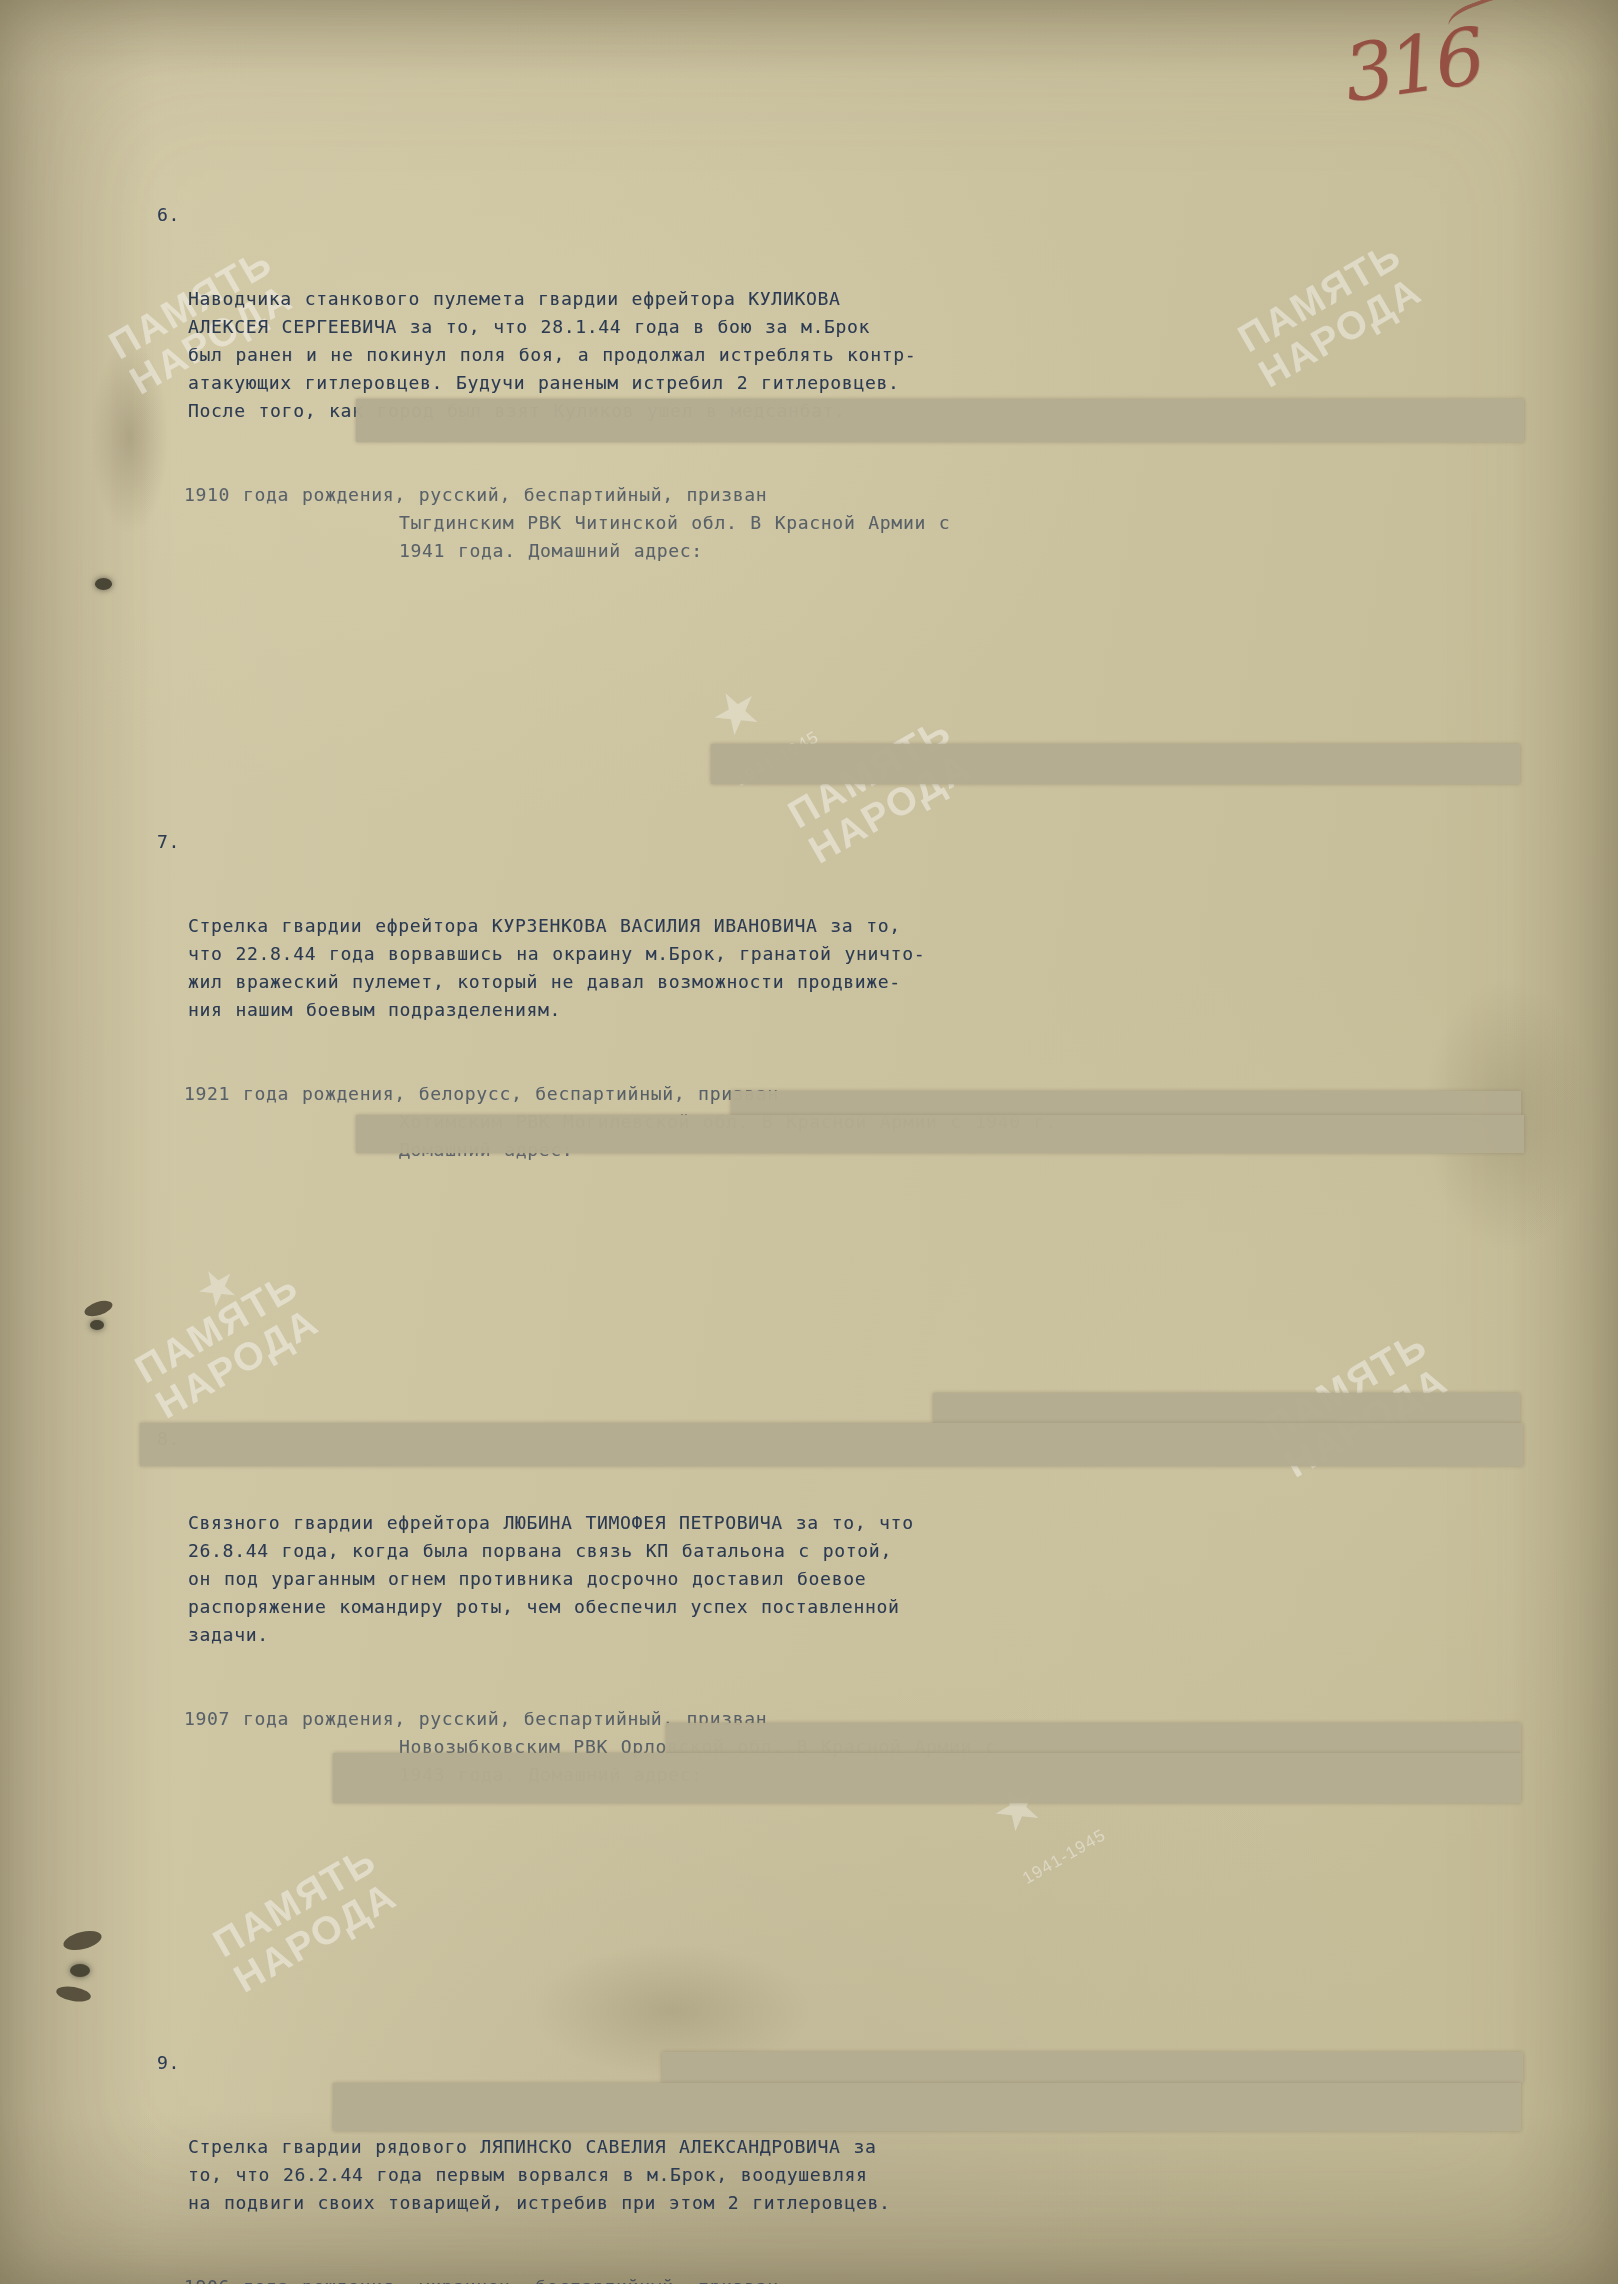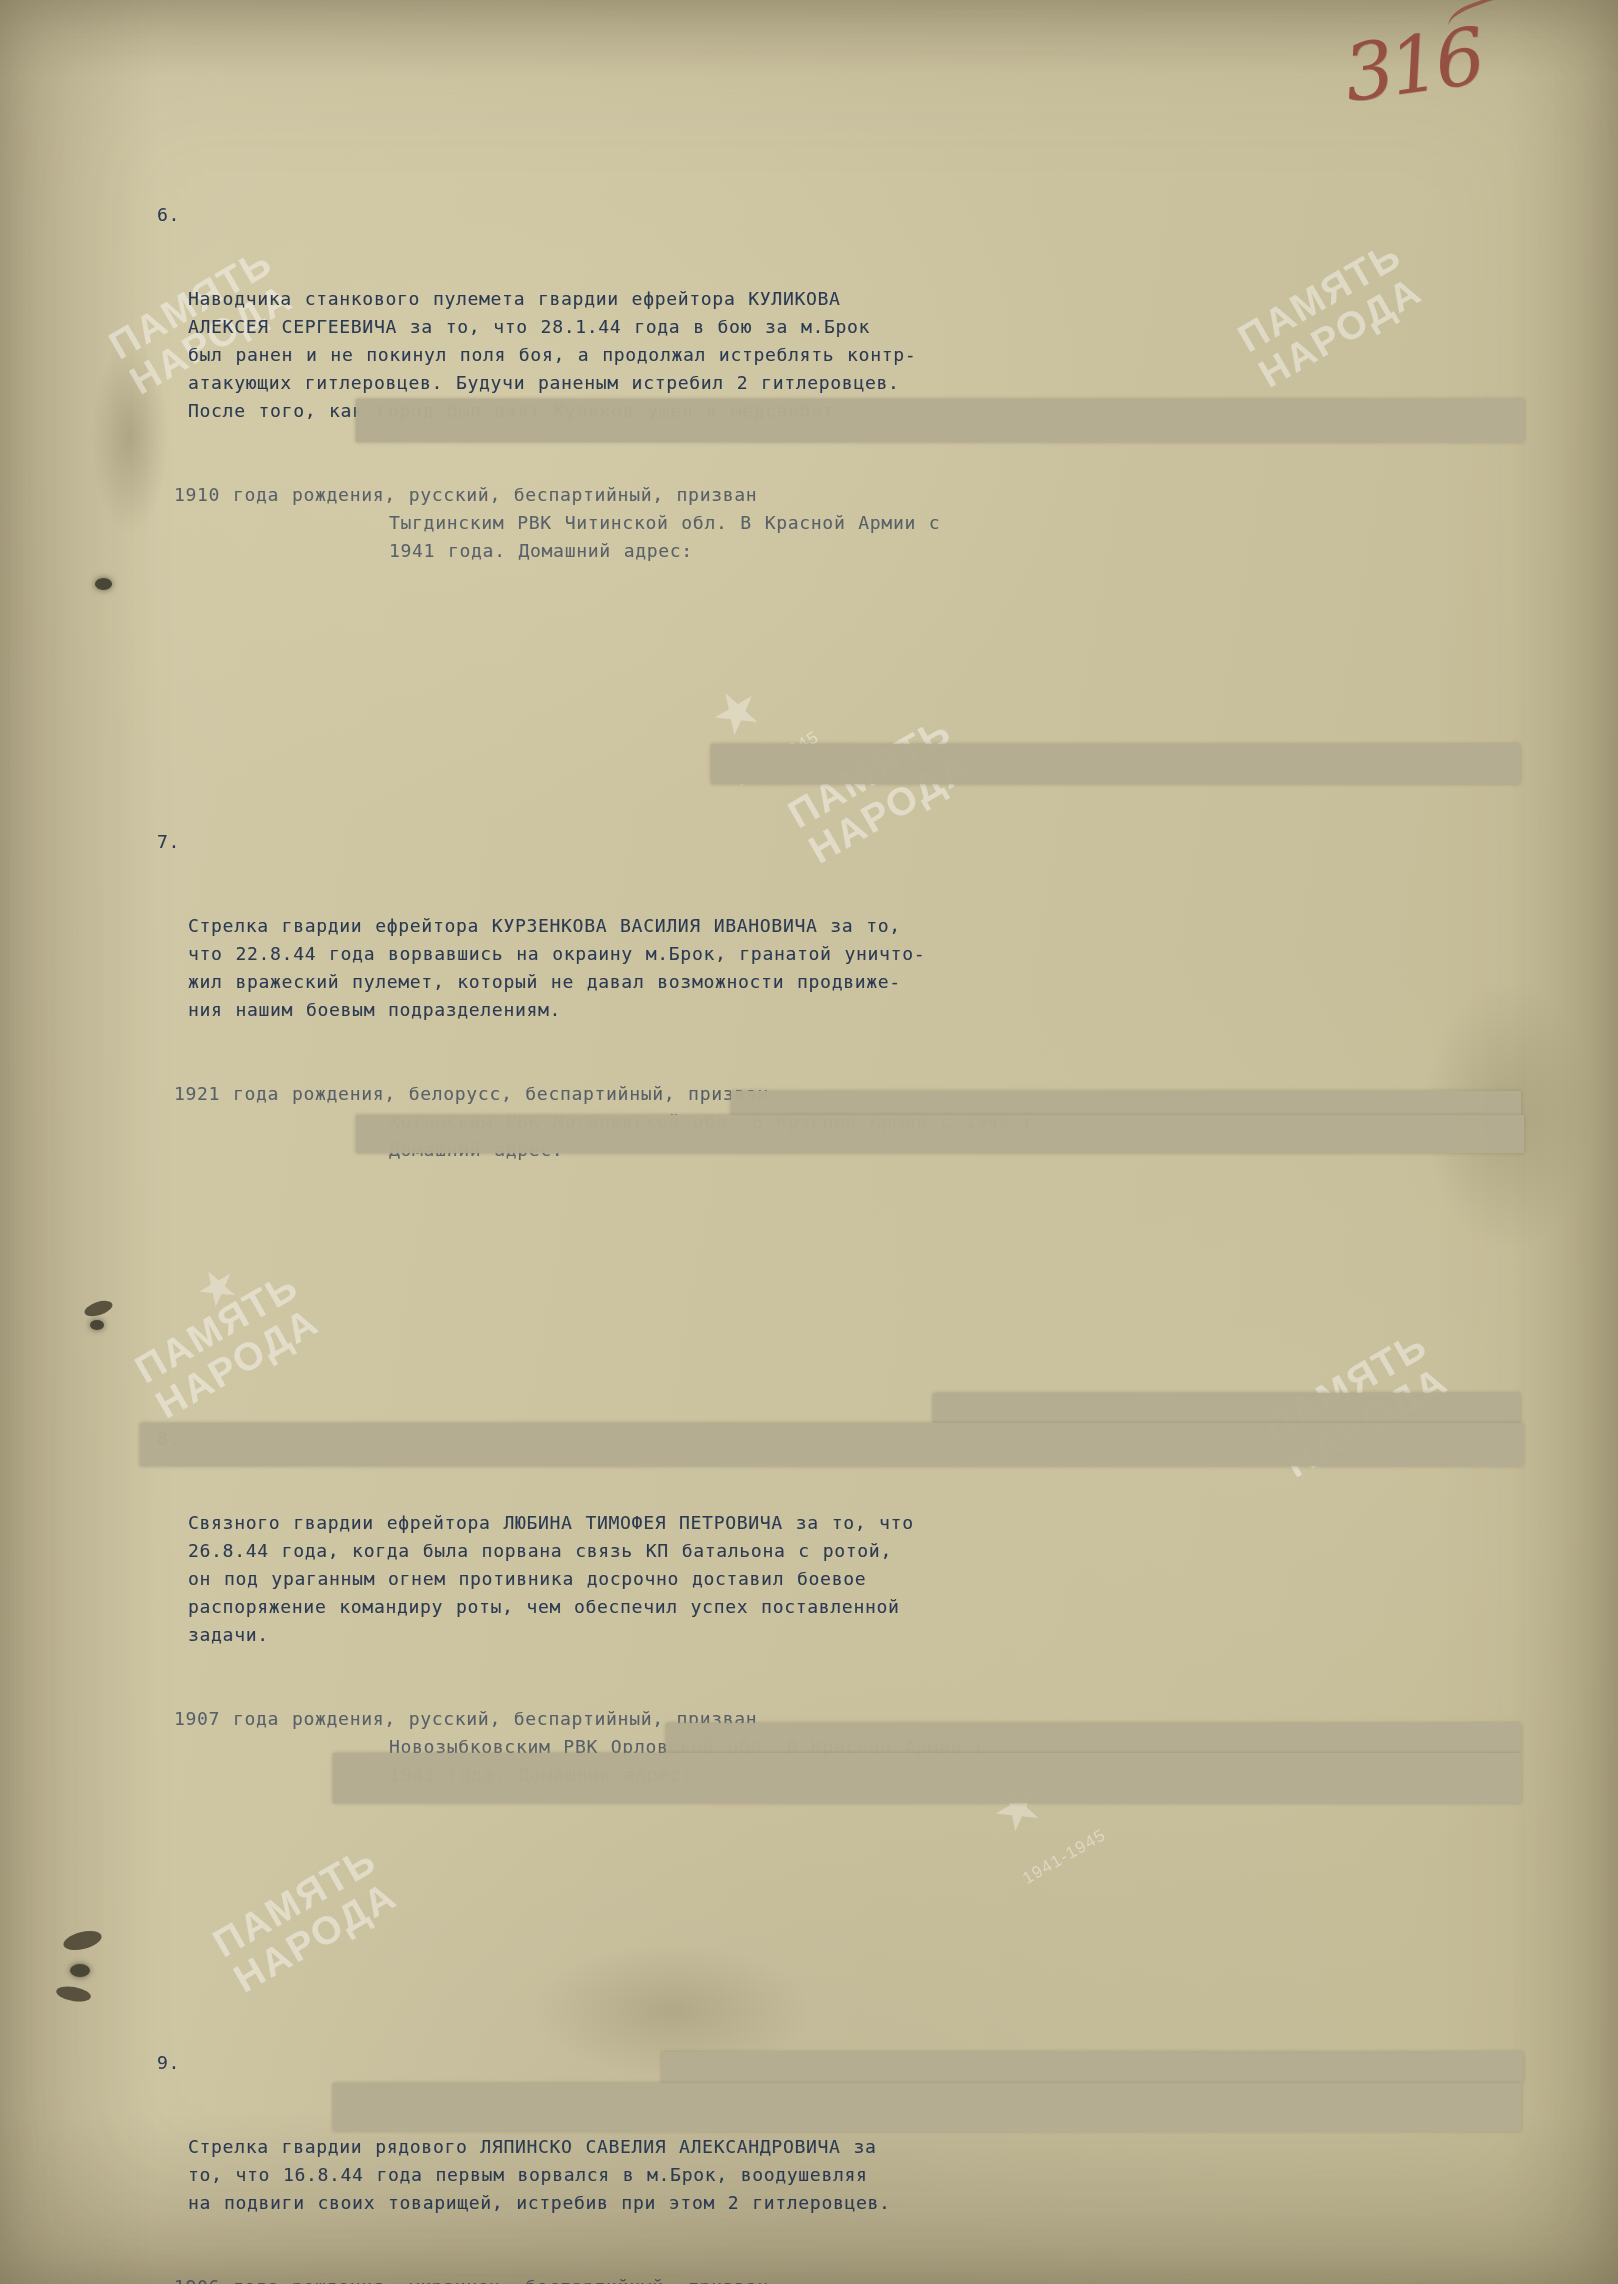--- a/index.html
+++ b/index.html
@@ -122,21 +122,21 @@
     left: 0;
     top: 0;
     width: 46px;
     text-align: right;
   }
   .entry .body {
     margin-left: 54px;
     white-space: pre-wrap;
   }
   .entry .detail {
-    margin-left: 40px;
+    margin-left: 50px;
     white-space: pre-wrap;
     padding-left: 215px;
     text-indent: -215px;
   }
   .faded { opacity: 0.72; }
 
   
   .redact {
     position: absolute;
     background: #b5ad91;
@@ -276,21 +276,21 @@
       <div class="detail faded">1907 года рождения, русский, беспартийный, призван
 Новозыбковским РВК Орловской обл. В Красной Армии с
 1943 года. Домашний адрес:</div>
     </div>
 
     <div style="height:19.6px"></div>
 
     <div class="entry">
       <span class="num">9.</span>
       <div class="body">Стрелка гвардии рядового ЛЯПИНСКО САВЕЛИЯ АЛЕКСАНДРОВИЧА за
-то, что 16.8.44 года первым ворвался в м.Брок, воодушевляя
+то, что 26.2.44 года первым ворвался в м.Брок, воодушевляя
 на подвиги своих товарищей, истребив при этом 2 гитлеровцев.</div>
       <div class="detail faded">1906 года рождения, украинец, беспартийный, призван
 Новоникольским РВК Сталинградской обл. В Красной
 Армии с 1942 года. Домашний адрес:</div>
     </div>
 
     
 
     
 

